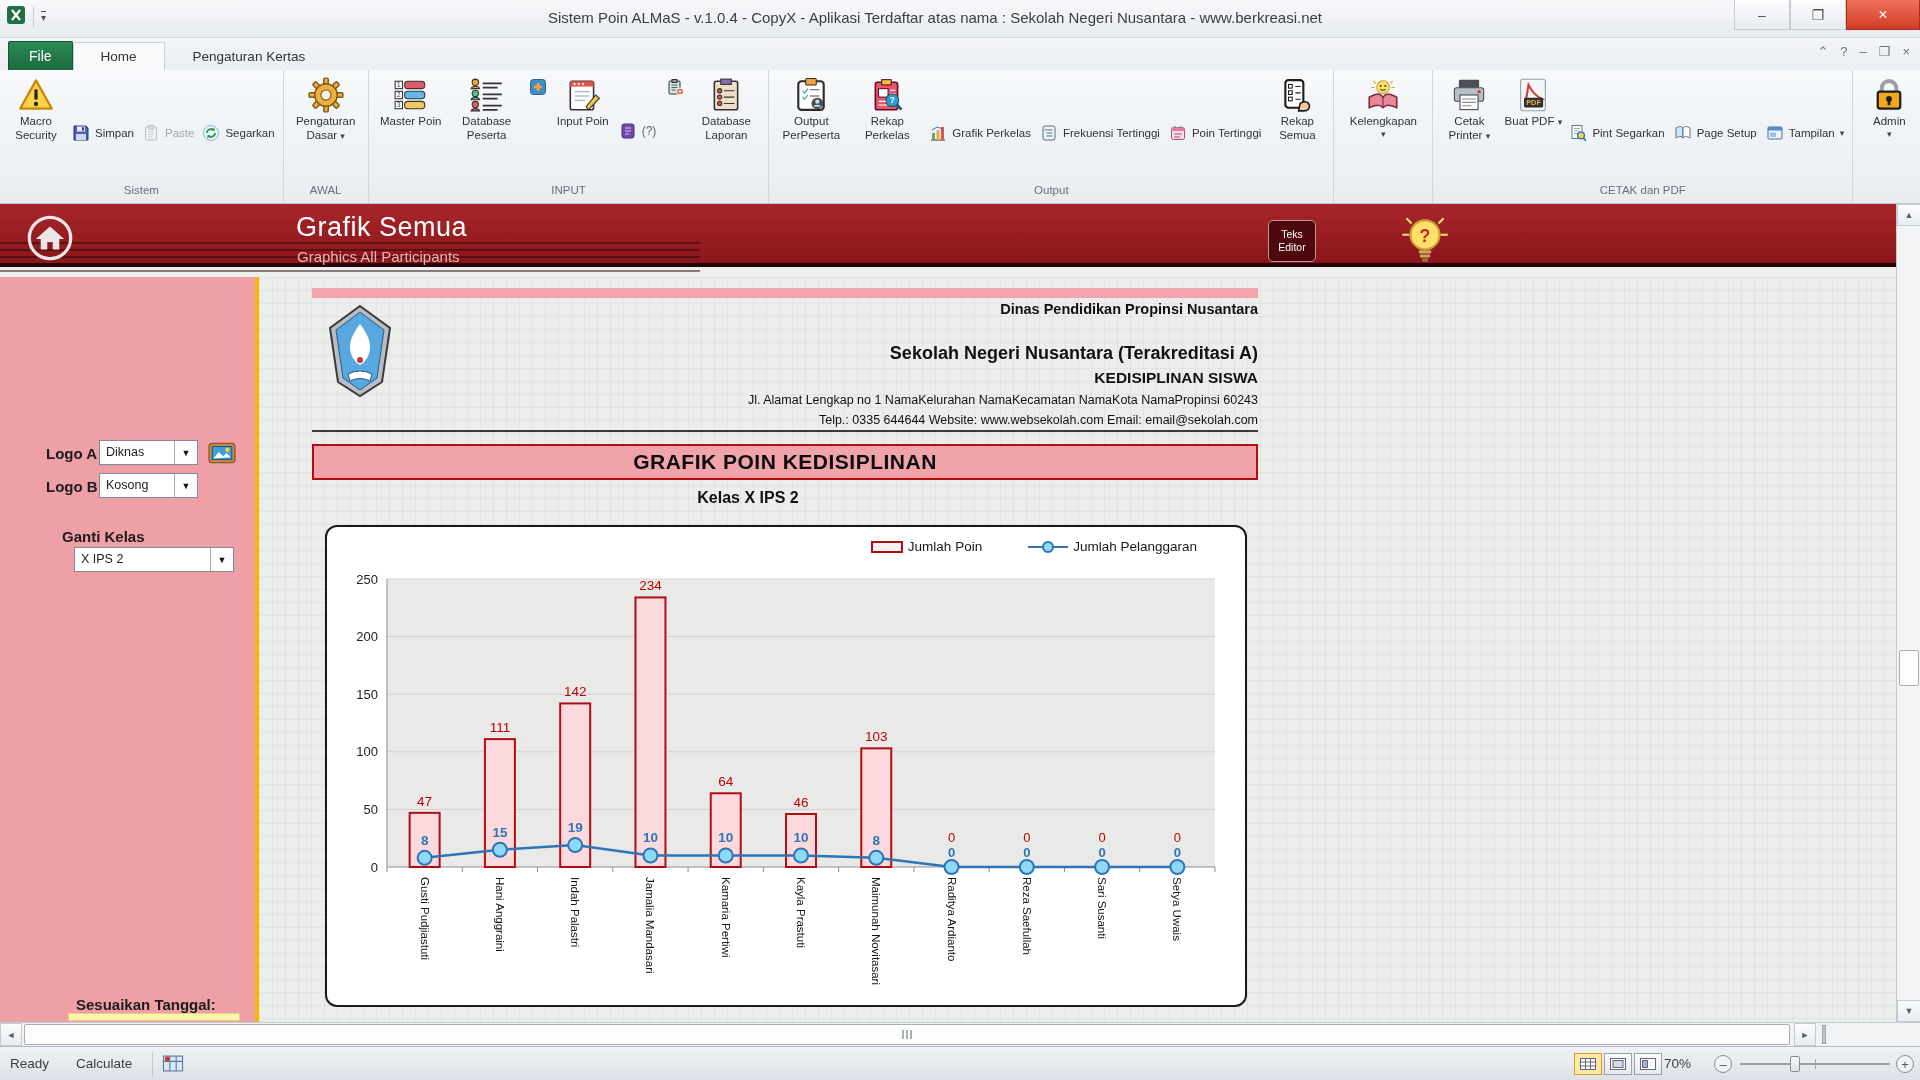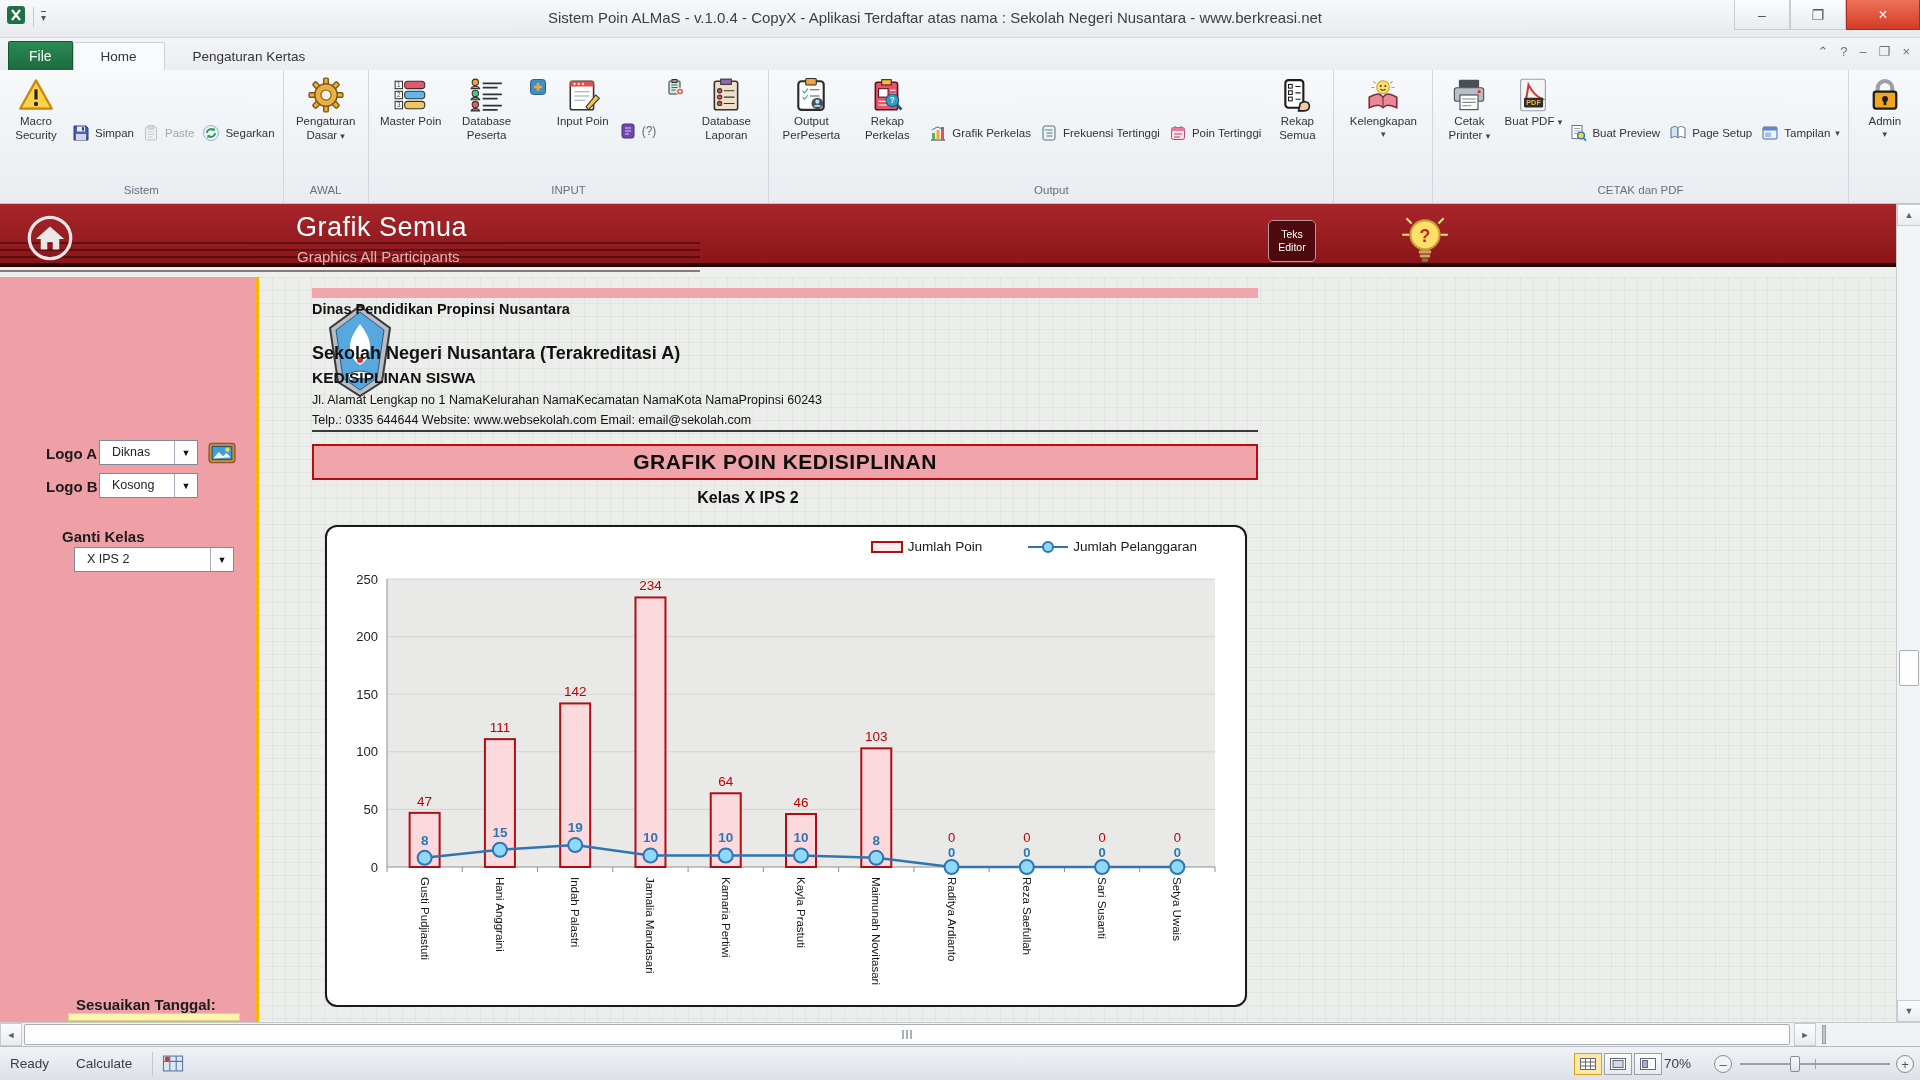--- a/index.html
+++ b/index.html
@@ -46,29 +46,29 @@
 .band-title{position:absolute;left:296px;top:8px;font-size:27px;color:#fff;letter-spacing:.5px}
 .band-sub{position:absolute;left:297px;top:44px;font-size:15px;color:#e8b4b6}
 .tekseditor{position:absolute;left:1268px;top:16px;width:48px;height:42px;background:#4d090c;border:1px solid #b99;border-radius:5px;color:#fff;font-size:10.5px;text-align:center;display:flex;align-items:center;justify-content:center;line-height:1.25}
 .bulb-btn{position:absolute;left:1398px;top:6px;width:54px;height:60px}
 
 
 .sidebar{position:absolute;left:0;top:277px;width:255px;height:745px;background:#efa0a6}
 .accentline{position:absolute;left:255px;top:277px;width:4px;height:745px;background:#f8b800}
 .sb-label{position:absolute;font-size:15px;font-weight:bold;color:#1c1c1c}
 .sel{position:absolute;height:25px;background:#fff;border:1px solid #7f8b9b;display:flex;align-items:stretch}
-.sel .val{flex:1;padding:4px 0 0 12px;font-size:12.5px;color:#222}
+.sel .val{flex:1;padding:4px 0 0 6px;font-size:12.5px;color:#222}
 .sel .arrow{width:23px;border-left:1px solid #aab;display:flex;align-items:center;justify-content:center;font-size:9px;color:#111;background:#fdfdfd}
 .imgbtn{position:absolute;width:30px;height:26px}
 .yellowbar{position:absolute;left:68px;top:736px;width:172px;height:8px;background:#fdf3b0;border:1px solid #e3d37a}
 
 
 .content{position:absolute;left:259px;top:277px;width:1637px;height:745px;background:#eceeeb;background-image:linear-gradient(rgba(130,140,130,.10) 1px,transparent 1px),linear-gradient(90deg,rgba(130,140,130,.10) 1px,transparent 1px);background-size:13px 13px;overflow:hidden}
 .strip{position:absolute;left:53px;top:11px;width:946px;height:10px;background:#f2a6ab}
-.dl{position:absolute;left:53px;width:946px;text-align:left;color:#111}
+.dl{position:absolute;left:53px;width:946px;text-align:right;color:#111}
 .logo{position:absolute;left:69px;top:27px;width:64px;height:94px}
 .hline{position:absolute;left:53px;top:153px;width:946px;height:2px;background:#3a3a3a}
 .banner{position:absolute;left:53px;top:167px;width:946px;height:36px;background:#f0a3a8;border:2px solid #b00e13;display:flex;align-items:center;justify-content:center;font-size:21px;font-weight:bold;color:#0d0d0d;letter-spacing:.5px}
 .ctitle{position:absolute;left:53px;top:212px;width:872px;text-align:center;font-size:16px;font-weight:bold;color:#111}
 .chartbox{position:absolute;left:66px;top:248px;width:922px;height:482px;background:#fff;border:2px solid #1a1a1a;border-radius:12px}
 .legend{position:absolute;top:12px;right:48px;display:flex;gap:46px;align-items:center}
 .legitem{display:flex;align-items:center;gap:5px;font-size:13.5px;color:#1a1a1a}
 .sw-bar{width:32px;height:12px;background:#fceff1;border:2px solid #b00e13}
 .sw-line{position:relative;width:40px;height:14px}
 .sw-line .ln{position:absolute;left:0;top:6px;width:40px;height:2.5px;background:#2e75b6}
@@ -447,21 +447,21 @@
         <div class="smallcol" style="gap:9px">
           <div class="smallbtn">
             <span>
                 <svg class="ics" viewBox="0 0 18 18">
                   <rect x="3" y="1.5" width="10" height="13" fill="#fff" stroke="#678"></rect>
                   <path d="M5 4.5h6M5 7h6M5 9.5h4" stroke="#9ab"></path>
                   <circle cx="12" cy="11.5" r="3.4" fill="#f2d44c" stroke="#2e75b6" stroke-width="1.4"></circle>
                   <path d="M14.4 14l2.6 2.6" stroke="#2e75b6" stroke-width="1.7"></path>
                 </svg>
               </span>
-            <span>Buat Preview</span>
+            <span>Pint Segarkan</span>
           </div>
           <div class="smallbtn">
             <span>
                 <svg class="ics" viewBox="0 0 18 18">
                   <path d="M2 4c4-2 5-2 7 0v10c-2-2-3-2-7 0z" fill="#cfe4f5" stroke="#55708e"></path>
                   <path d="M16 4c-4-2-5-2-7 0v10c2-2 3-2 7 0z" fill="#fff" stroke="#55708e"></path>
                 </svg>
               </span>
             <span>Page Setup</span>
           </div>

